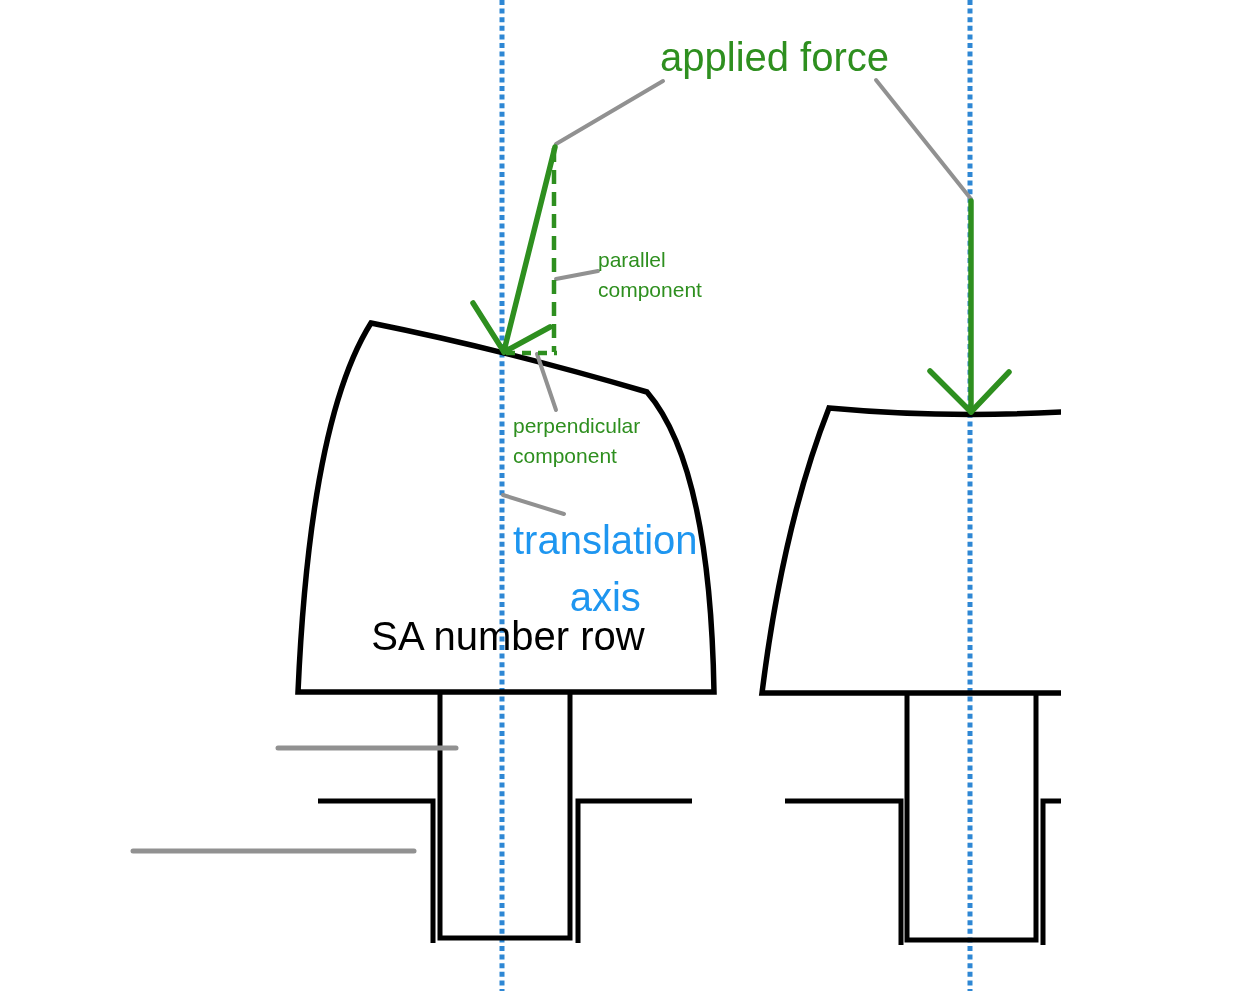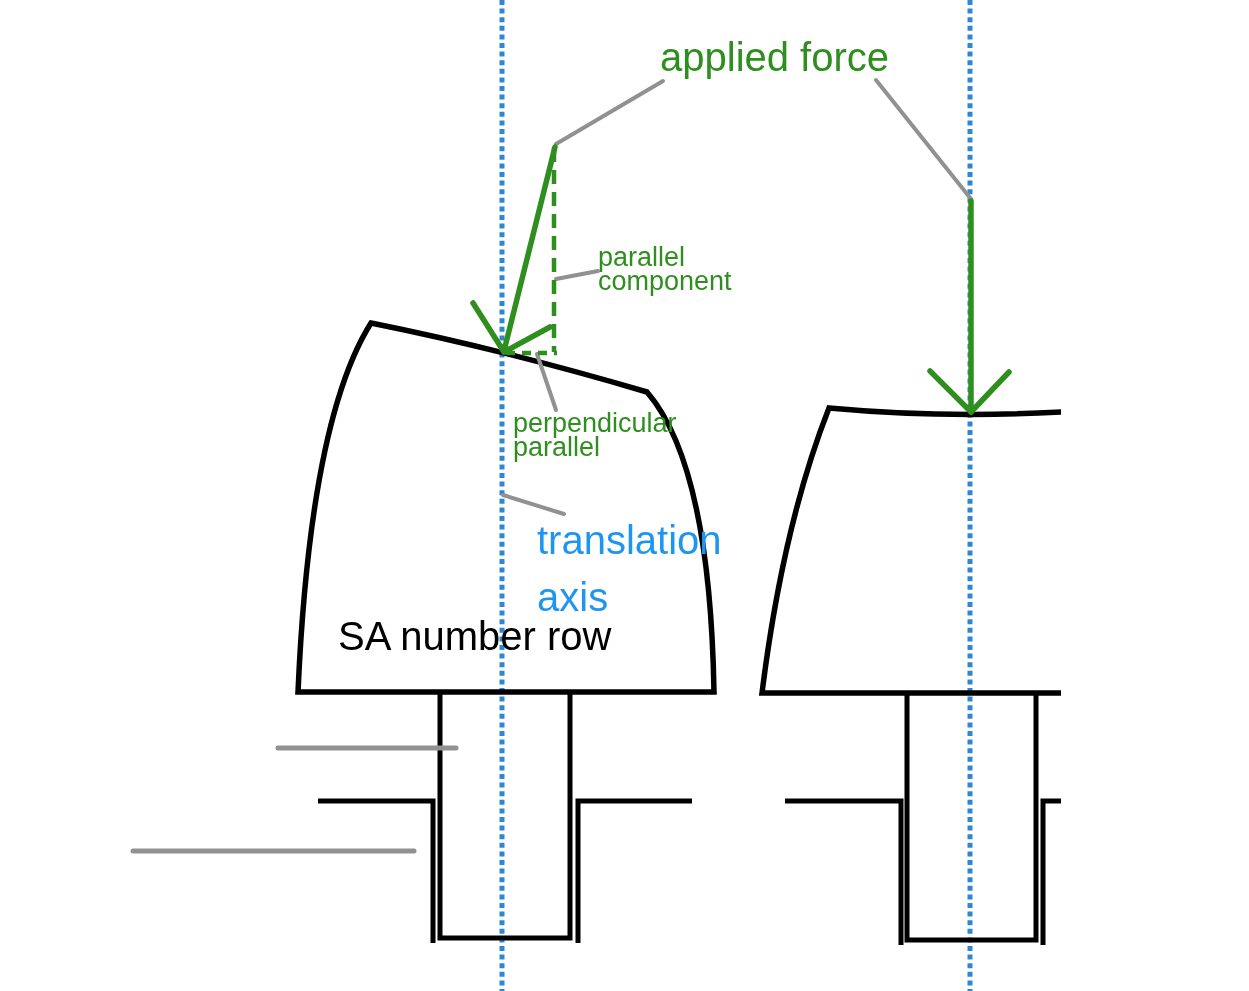--- a/index.html
+++ b/index.html
@@ -20,25 +20,25 @@
     font-family:"Liberation Sans", sans-serif;
   }
   svg.linework{position:absolute;left:0;top:0;}
   .label{
     position:absolute;
     line-height:1.2;
     white-space:pre-line;
     user-select:none;
   }
   .lbl-green-big{color:var(--green);font-size:40px;}
-  .lbl-green-small{color:var(--green);font-size:27px;line-height:24px;}
+  .lbl-green-small{color:var(--green);font-size:21px;line-height:30px;}
   .lbl-blue{color:var(--blue-text);font-size:40px;line-height:57px;}
   .lbl-black{color:var(--ink);font-size:40px;}
   .lbl-gray{color:var(--gray-text);font-size:40px;}
-  .centered{text-align:left;}
+  .centered{text-align:center;}
 </style>
 </head>
 <body>
 
 <div class="canvas">
 
   <svg class="linework" width="1249" height="991" viewBox="0 0 1249 991">
 
     <g>
       <line x1="502" y1="0" x2="502" y2="991" stroke="var(--axis-blue)" stroke-width="5" stroke-dasharray="5 3.6"></line>
@@ -87,23 +87,23 @@
       </g>
     </g>
   </svg>
 
   <div class="label lbl-green-big" style="left:660px;top:33px;">applied force</div>
 
   <div class="label lbl-green-small" style="left:598px;top:245px;">parallel
 component</div>
 
   <div class="label lbl-green-small" style="left:513px;top:411px;">perpendicular
-parallel</div>
+component</div>
 
-  <div class="label lbl-blue" style="left:537px;top:512px;">translation
+  <div class="label lbl-blue" style="left:513px;top:512px;text-align:center;">translation
 axis</div>
 
   <div class="label lbl-black centered" style="left:338px;top:612px;width:340px;">SA number row</div>
 
 
 
 
 </div>
 
 </body></html>

